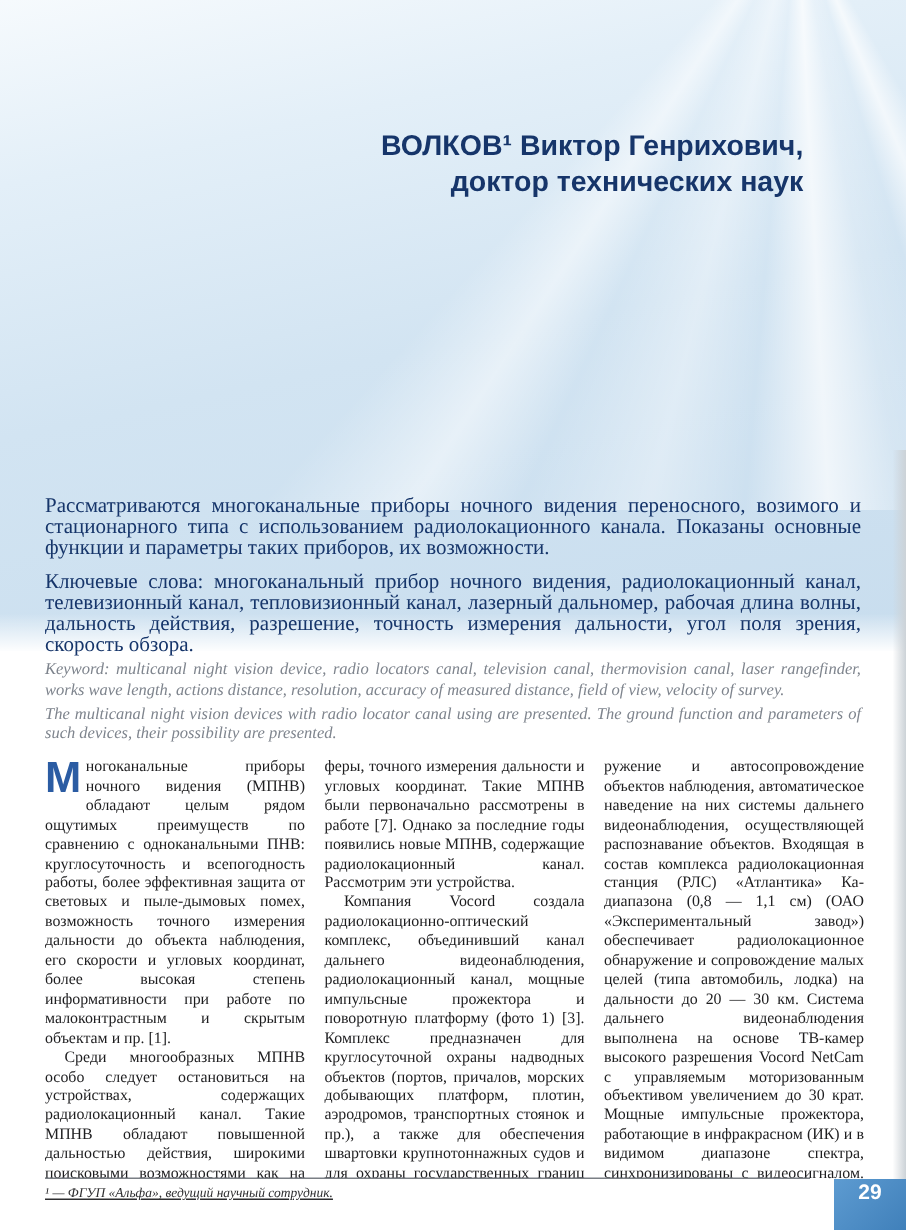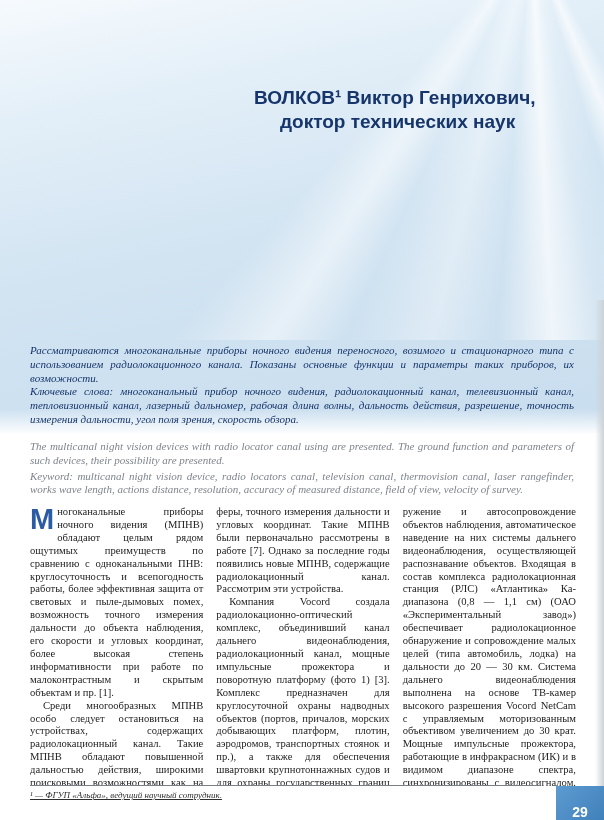--- a/index.html
+++ b/index.html
@@ -29,38 +29,38 @@
       rgba(255,255,255,0) 35deg,
       rgba(255,255,255,0.35) 44deg,
       rgba(255,255,255,0) 55deg,
       rgba(255,255,255,0.50) 63deg,
       rgba(255,255,255,0) 72deg,
       rgba(255,255,255,0) 360deg);
   }
   .author-block {
     position:absolute; top:86px; left:254px;
     font-family:"Liberation Sans", sans-serif; font-weight:700;
-    font-size:19px; line-height:24px; color:var(--author-text,#16356a);
+    font-size:19px; line-height:24px; color:var(--author-text,#16356a);text-align:right;
   }
   .author-degree { margin-left:26px; }
   .title-band {
     position:absolute; top:194px; left:0; width:100%; height:120px;
     padding:12px 20px 0 38px;
     background: linear-gradient(100deg, var(--band-left,#4a80bb) 0%, var(--band-mid,#6f9ccd) 45%, var(--band-right,#a6c7e6) 100%);
     font-family:"Liberation Sans", sans-serif; font-weight:700;
     font-size:24px; line-height:32px; letter-spacing:0.4px;
     color:var(--title-text,#ffffff);
     text-shadow:0 1px 2px rgba(30,60,100,0.25);
   }
   .abstract-ru {
-    position:absolute; top:344px; left:30px; width:544px;
-    font-style:italic; font-size:11px; line-height:13.8px;
+    position:absolute; top:331px; left:30px; width:544px;
+    font-size:14px; line-height:13.8px;
     text-align:justify; color:var(--abstract-text,#16356a);
   }
-  .abstract-ru p + p { margin-top:0; }
+  .abstract-ru p + p { margin-top:10px; }
   .abstract-en {
     position:absolute; top:440px; left:30px; width:544px;
     font-style:italic; font-size:11px; line-height:13.8px;
     text-align:justify; color:var(--en-text,#7e848d);
   }
   .abstract-en p + p { margin-top:2px; }
   .body-columns {
     position:absolute; top:506px; left:30px; width:546px; height:280px;
     display:flex; gap:13px; overflow:hidden;
     font-size:10.6px; line-height:12.9px; text-align:justify;
@@ -76,21 +76,21 @@
   }
   .footnote-area {
     position:absolute; left:30px; top:785px; width:510px;
     border-top:1px solid #7a7f85; padding-top:4px;
     font-style:italic; font-size:9px; color:#2e2e30;text-decoration:underline;
   }
   .page-number-box {
     position:absolute; right:0; bottom:0; width:48px; height:34px;
     background:linear-gradient(135deg, #5d9bd1, var(--page-number-bg,#4080ba));
     color:#ffffff; font-family:"Liberation Sans", sans-serif; font-weight:700;
-    font-size:14px; display:flex; align-items:flex-end; justify-content:center;
+    font-size:14px; display:flex; align-items:flex-start; justify-content:center;
   }
   .scan-edge {
     position:absolute; right:0; top:300px; width:9px; height:488px;
     background:linear-gradient(to left, #ccd2d7, rgba(204,210,215,0));
   }
 </style>
 </head>
 <body>
 
 <div class="page">
@@ -103,22 +103,22 @@
     <div class="author-degree">доктор технических наук</div>
   </div>
 
 
   <div class="abstract-ru">
     <p>Рассматриваются многоканальные приборы ночного видения переносного, возимого и стационарного типа с использованием радиолокационного канала. Показаны основные функции и параметры таких приборов, их возможности.</p>
     <p>Ключевые слова: многоканальный прибор ночного видения, радиолокационный канал, телевизионный канал, тепловизионный канал, лазерный дальномер, рабочая длина волны, дальность действия, разрешение, точность измерения дальности, угол поля зрения, скорость обзора.</p>
   </div>
 
   <div class="abstract-en">
+    <p>Keyword: multicanal night vision device, radio locators canal, television canal, thermovision canal, laser rangefinder, works wave length, actions distance, resolution, accuracy of measured distance, field of view, velocity of survey.</p>
     <p>The multicanal night vision devices with radio locator canal using are presented. The ground function and parameters of such devices, their possibility are presented.</p>
-    <p>Keyword: multicanal night vision device, radio locators canal, television canal, thermovision canal, laser rangefinder, works wave length, actions distance, resolution, accuracy of measured distance, field of view, velocity of survey.</p>
   </div>
 
   <div class="body-columns">
     <div class="col">
       <p><span class="dropcap">М</span><span>ногоканальные приборы ночного видения (МПНВ) обладают целым рядом ощутимых преимуществ по сравнению с одноканальными ПНВ: круглосуточность и всепогодность работы, более эффективная защита от световых и пыле-дымовых помех, возможность точного измерения дальности до объекта наблюдения, его скорости и угловых координат, более высокая степень информативности при работе по малоконтрастным и скрытым объектам и пр. [1].</span></p>
       <p class="indent">Среди многообразных МПНВ особо следует остановиться на устройствах, содержащих радиолокационный канал. Такие МПНВ обладают повышенной дальностью действия, широкими поисковыми возможностями как на малых, так и на предельных дальностях действия, возможностью работы при пониженной прозрачности атмос-</p>
     </div>
     <div class="col">
       <p>феры, точного измерения дальности и угловых координат. Такие МПНВ были первоначально рассмотрены в работе [7]. Однако за последние годы появились новые МПНВ, содержащие радиолокационный канал. Рассмотрим эти устройства.</p>
       <p class="indent">Компания Vocord создала радиолокационно-оптический комплекс, объединивший канал дальнего видеонаблюдения, радиолокационный канал, мощные импульсные прожектора и поворотную платформу (фото 1) [3]. Комплекс предназначен для круглосуточной охраны надводных объектов (портов, причалов, морских добывающих платформ, плотин, аэродромов, транспортных стоянок и пр.), а также для обеспечения швартовки крупнотоннажных судов и для охраны государственных границ [3]. Комплекс обеспечивает радиолокационное обна-</p>

